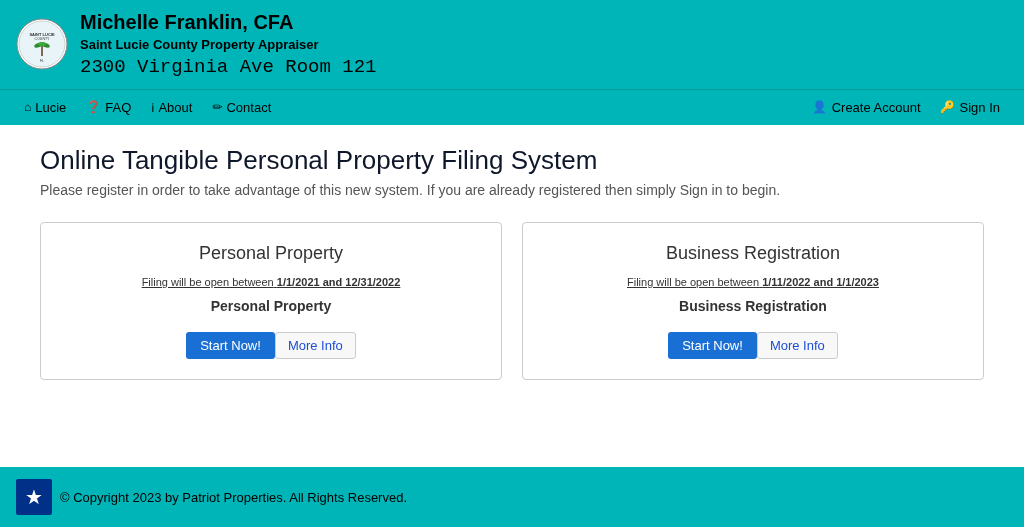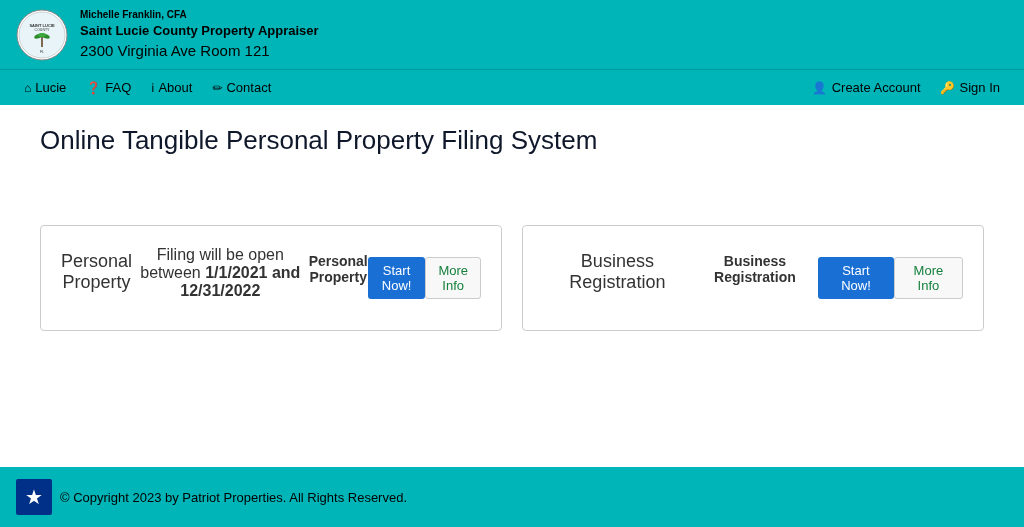--- a/index.html
+++ b/index.html
@@ -22,28 +22,29 @@
     .header-logo svg {
       width: 52px;
       height: 52px;
     }
     .header-text {
       color: #000;
       line-height: 1.4;
     }
     .header-text .name {
       font-weight: bold;
-      font-size: 10px;
+      font-size: 20px;
     }
     .header-text .dept {
       font-weight: bold;
       font-size: 13px;
     }
     .header-text .addr {
-      font-size: 15px;
+      font-size: 19px;
+      font-family: Liberation Mono, monospace;
     }
 
     
     .navbar {
       background-color: #00b5b8;
       border-top: 1px solid rgba(0,0,0,0.15);
       display: flex;
       align-items: center;
       padding: 0 16px;
       height: 36px;
@@ -94,36 +95,36 @@
       display: flex;
       gap: 20px;
       margin-top: 24px;
     }
     .card {
       flex: 1;
       border: 1px solid #ccc;
       border-radius: 4px;
       padding: 20px;
       display: flex;
-      flex-direction: row;
-      align-items: center;
-      margin-top: 45px;
+      flex-direction: column;
+      align-items: center;
     }
     .card-title {
       font-size: 18px;
       font-weight: normal;
       color: #333;
       margin-bottom: 12px;
       text-align: center;
     }
     .card-filing-date {
-      font-size: 16px;
+      font-size: 11px;
       color: #333;
       text-align: center;
       margin-bottom: 10px;
+      text-decoration: underline;
     }
     .card-filing-date strong {
       font-weight: bold;
     }
     .card-label {
       font-size: 14px;
       font-weight: bold;
       color: #333;
       text-align: center;
       margin-bottom: 18px;
@@ -136,21 +137,21 @@
       background-color: #1a6fd4;
       color: #fff;
       border: none;
       padding: 6px 14px;
       font-size: 13px;
       cursor: pointer;
       border-radius: 3px;
     }
     .btn-more {
       background-color: #f8f8f8;
-      color: #15803d;
+      color: #1d4ed8;
       border: 1px solid #ccc;
       padding: 5px 12px;
       font-size: 13px;
       cursor: pointer;
       border-radius: 3px;
     }
 
     
     .footer {
       background-color: #00b5b8;
@@ -236,38 +237,43 @@
     </a>
     <a class="nav-item">
       <span class="nav-icon">🔑</span>
       <span>Sign In</span>
     </a>
   </div>
 </div>
 
 <div class="main">
   <h1 class="page-title">Online Tangible Personal Property Filing System</h1>
+  <p class="subtitle">Please register in order to take advantage of this new system. If you are already registered then simply Sign in to begin.</p>
 
   <div class="cards-row">
 
     <div class="card">
       <div class="card-title">Personal Property</div>
       <div class="card-filing-date">
         <span>Filing will be open between</span>
         <strong>1/1/2021 and 12/31/2022</strong>
       </div>
       <div class="card-label">Personal Property</div>
       <div class="card-buttons">
         <button class="btn-start">Start Now!</button>
         <button class="btn-more">More Info</button>
       </div>
     </div>
 
     <div class="card">
       <div class="card-title">Business Registration</div>
+      <div class="card-filing-date">
+        <span>Filing will be open between</span>
+        <strong>1/11/2022 and 1/1/2023</strong>
+      </div>
       <div class="card-label">Business Registration</div>
       <div class="card-buttons">
         <button class="btn-start">Start Now!</button>
         <button class="btn-more">More Info</button>
       </div>
     </div>
   </div>
 </div>
 
 <div class="footer">

